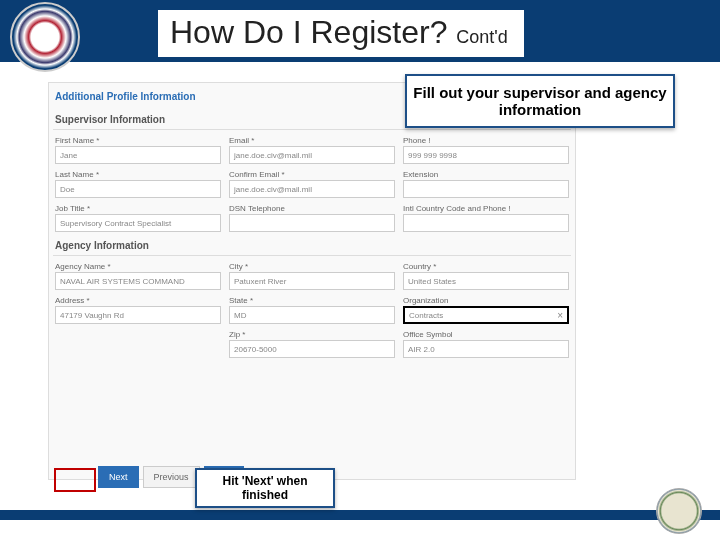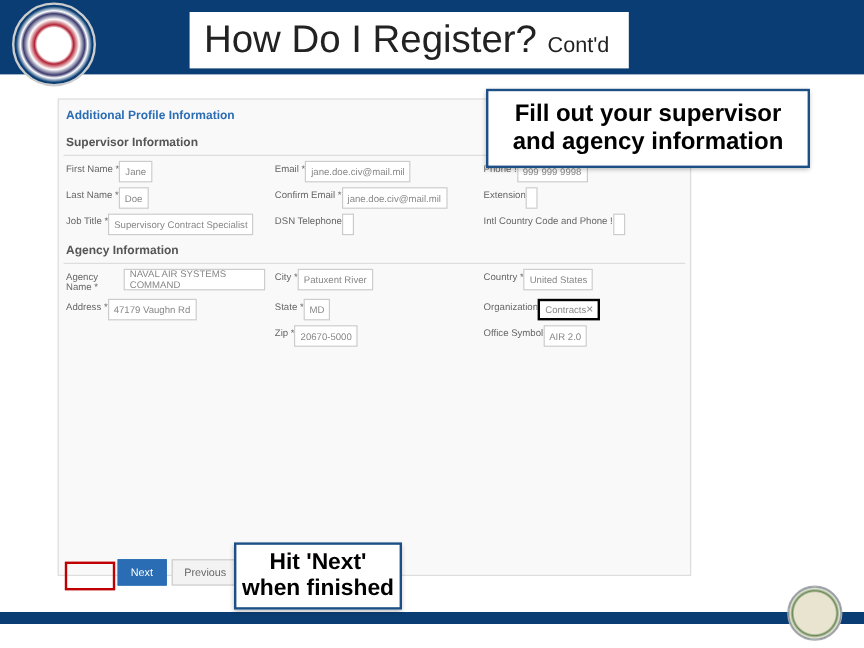--- a/index.html
+++ b/index.html
@@ -46,21 +46,21 @@
   }
   .callout-top {
     position: absolute;
     right: 45px;
     top: 74px;
     width: 270px;
     background: #fff;
     border: 2px solid #1d4f87;
     padding: 8px 6px;
     text-align: center;
-    font-size: 20px;
+    font-size: 15px;
     font-weight: bold;
     z-index: 20;
     box-shadow: 0 2px 4px rgba(0,0,0,0.3);
   }
   .form-area {
     position: absolute;
     left: 48px;
     top: 82px;
     width: 528px;
     height: 398px;
@@ -85,20 +85,21 @@
     margin-bottom: 2px;
   }
   .row {
     display: flex;
     gap: 8px;
     padding: 2px 2px;
   }
   .field {
     flex: 1;
     display: flex;
+    flex-direction: column;
   }
   .label {
     font-size: 8px;
     color: #666;
     padding: 2px 0 1px 0;
   }
   .input-box {
     border: 1px solid #ccc;
     background: #fff;
     height: 18px;
@@ -145,21 +146,21 @@
   }
   .callout-bottom {
     position: absolute;
     left: 195px;
     bottom: 32px;
     width: 140px;
     background: #fff;
     border: 2px solid #1d4f87;
     padding: 4px;
     text-align: center;
-    font-size: 19px;
+    font-size: 12px;
     font-weight: bold;
     z-index: 20;
     box-shadow: 0 2px 4px rgba(0,0,0,0.3);
   }
   .bottom-bar {
     position: absolute;
     bottom: 20px;
     left: 0;
     width: 100%;
     height: 10px;

